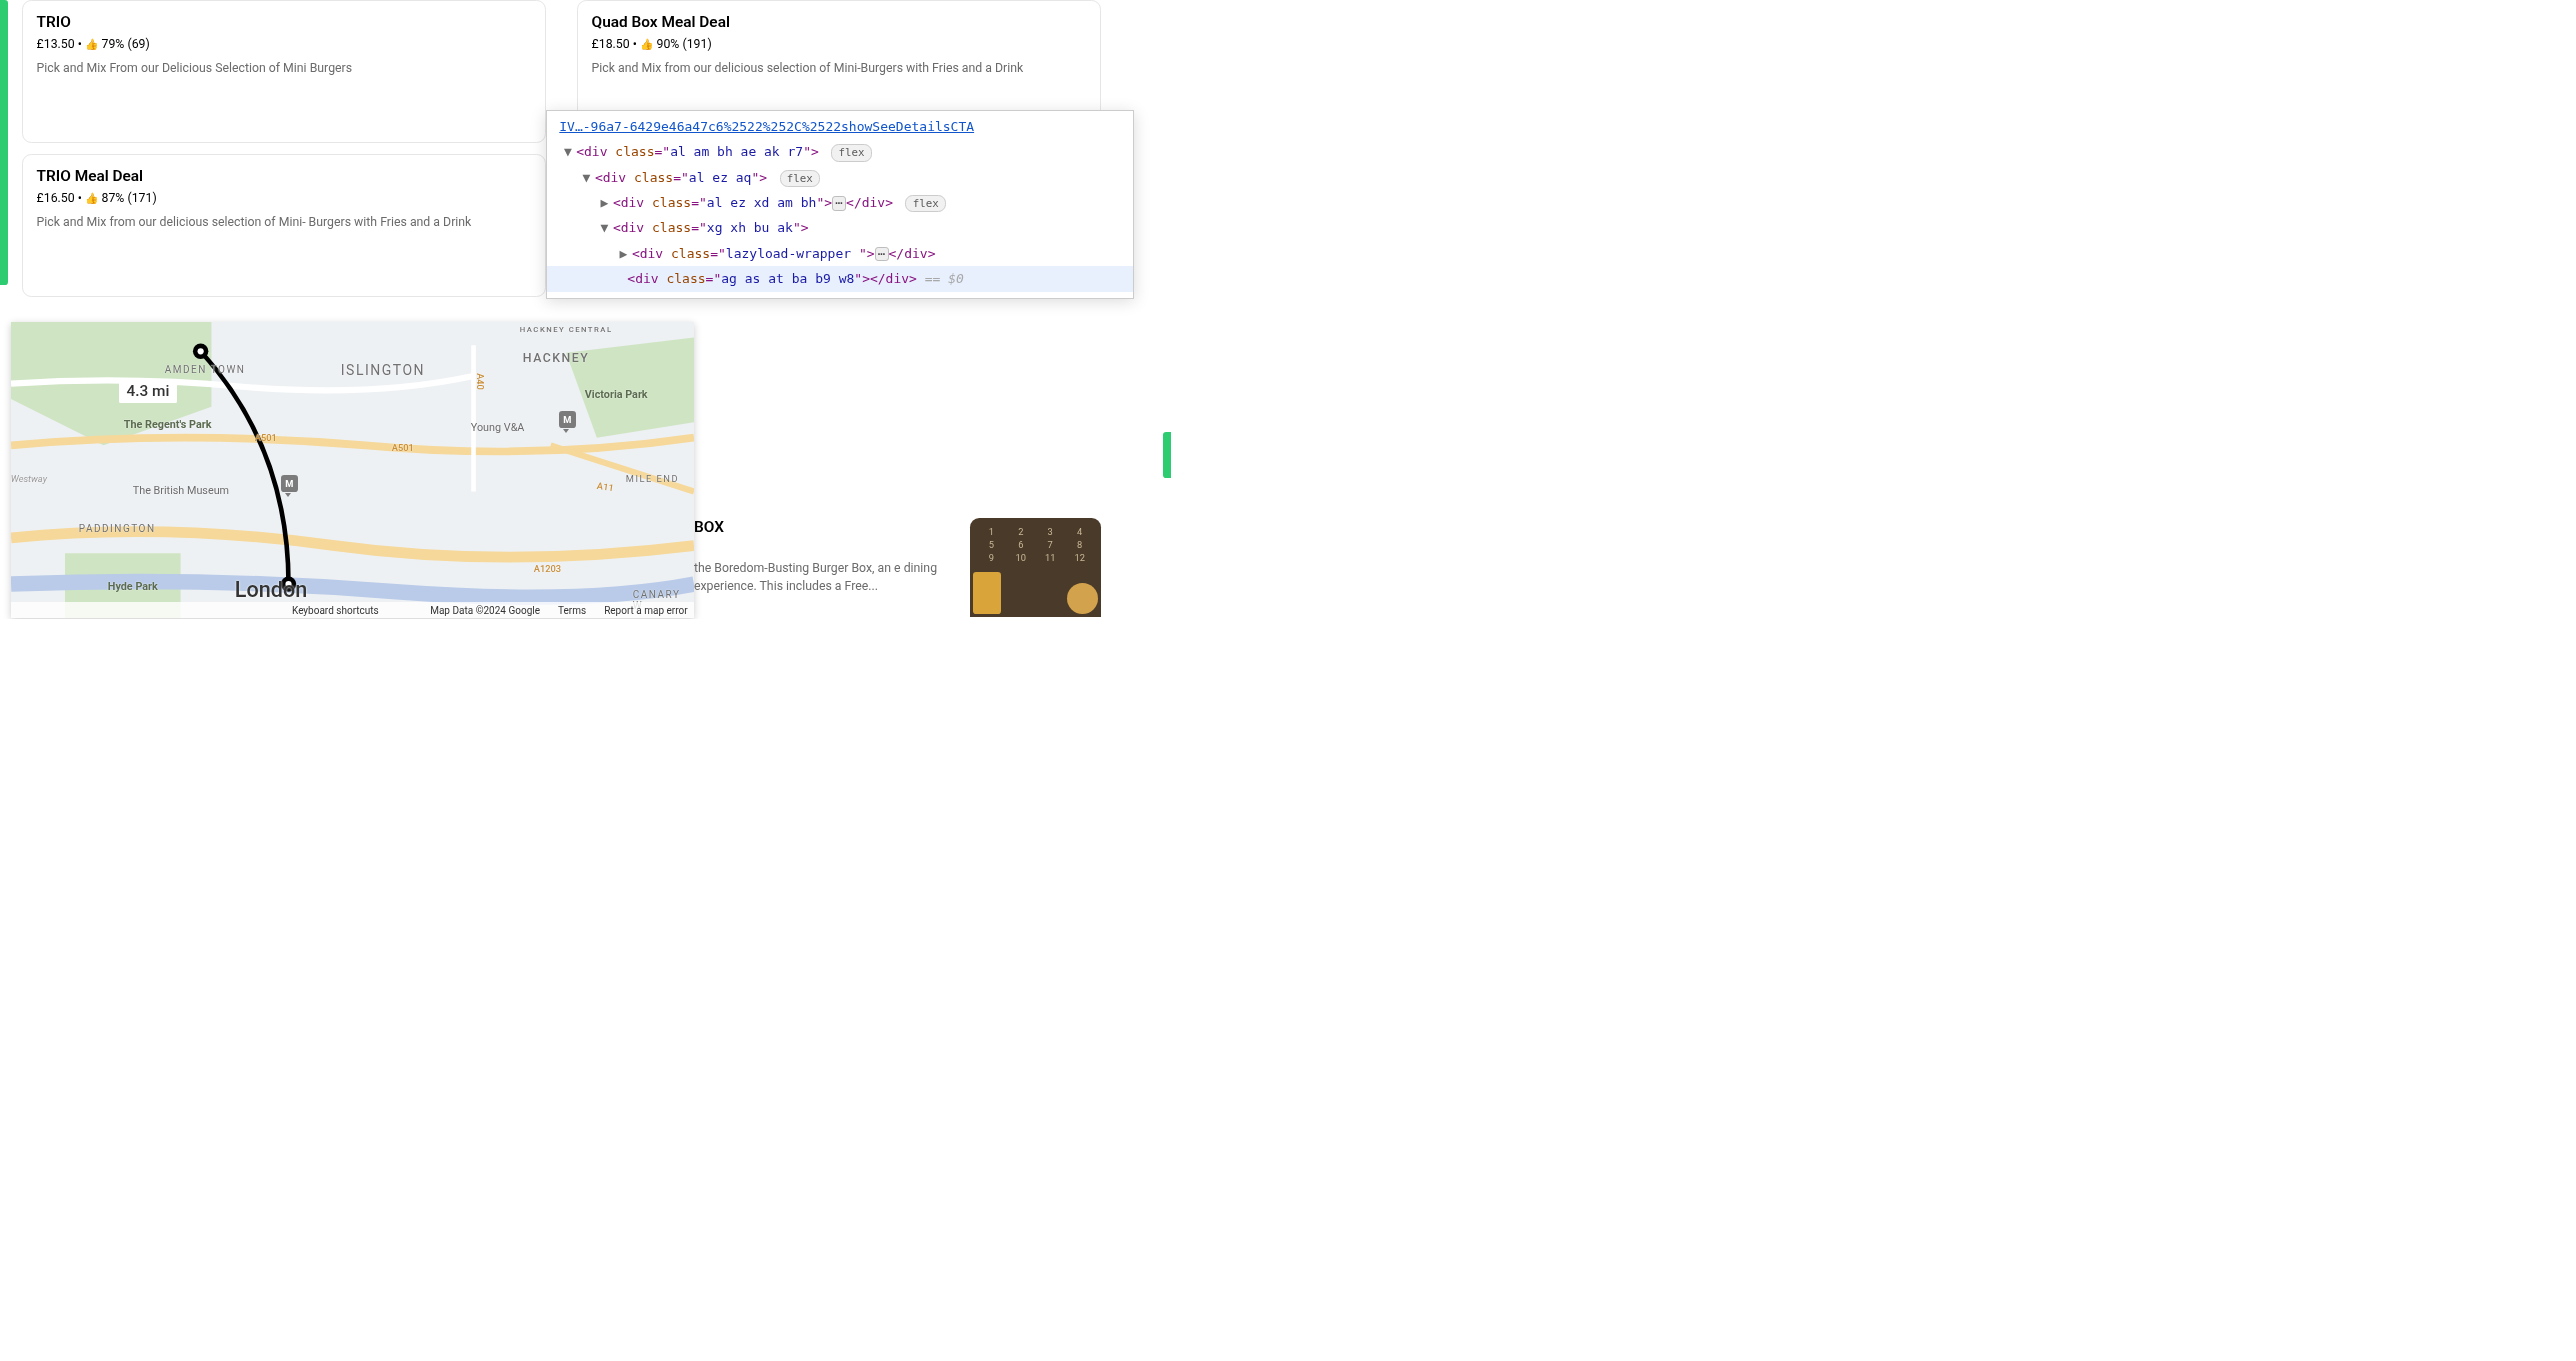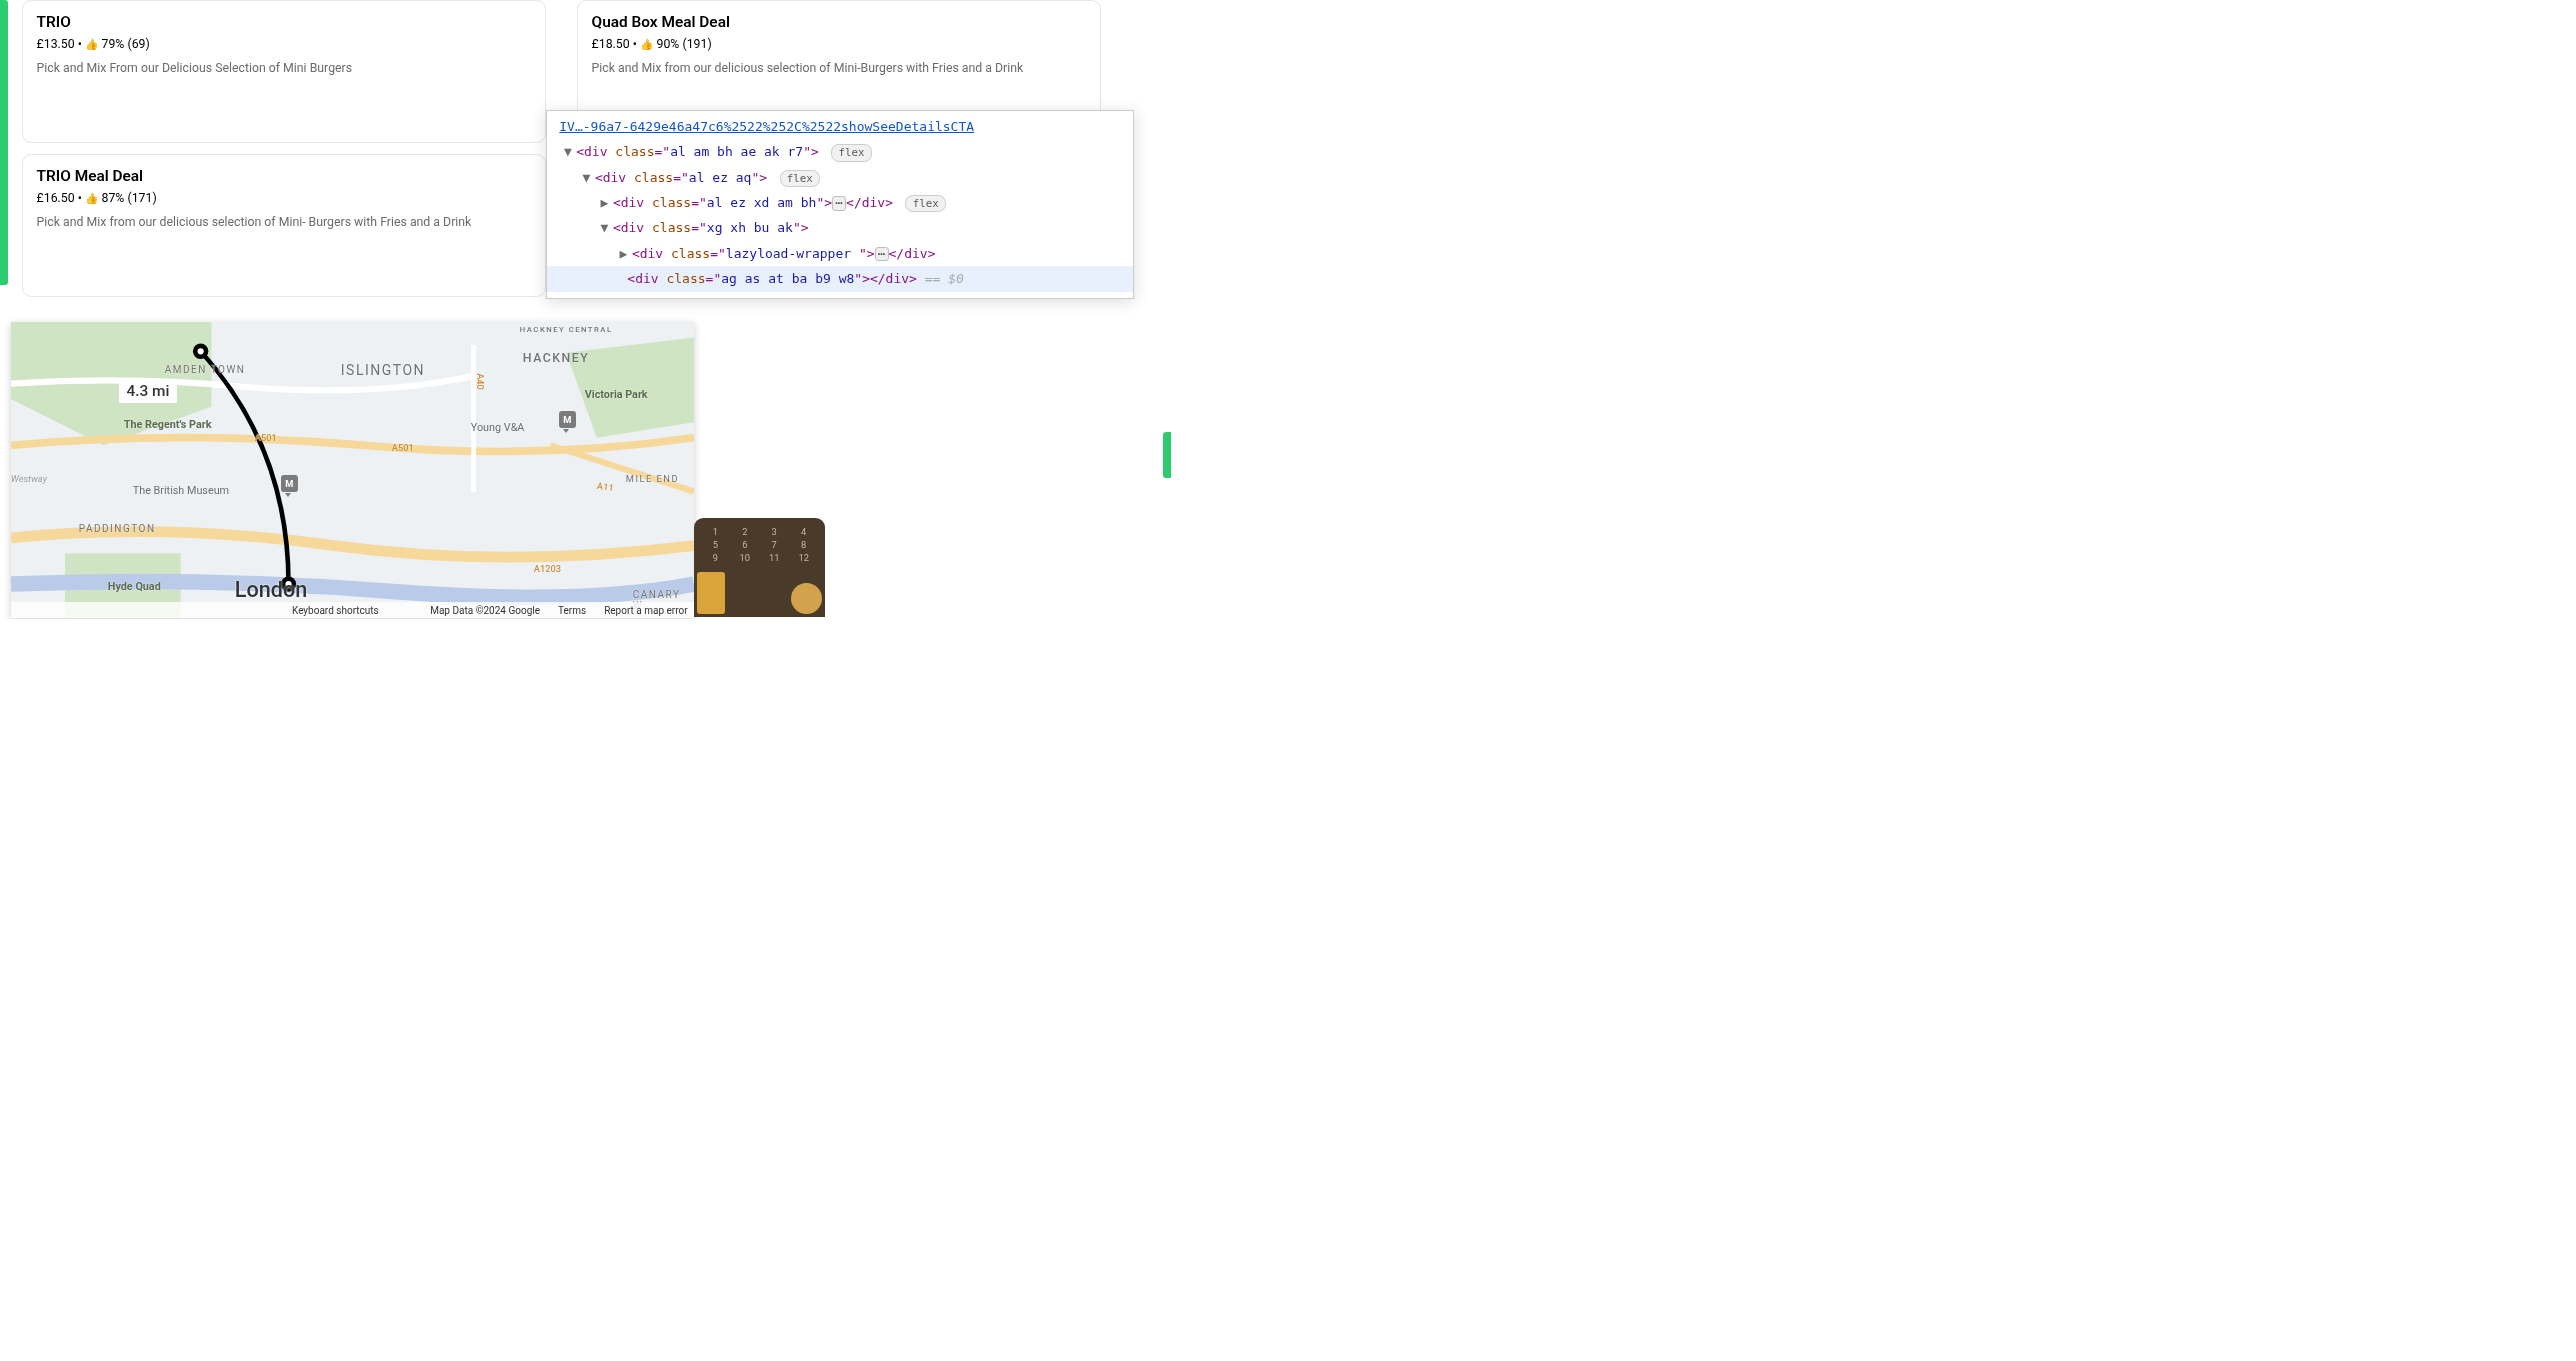--- a/index.html
+++ b/index.html
@@ -314,21 +314,21 @@
   <div class="map-hackney">HACKNEY</div>
   <div class="map-hackney-c">HACKNEY CENTRAL</div>
   <div class="map-place" style="left:154px;top:42px;font-size:10px;letter-spacing:1.5px;color:#717171;">AMDEN TOWN</div>
   <div class="map-place" style="left:330px;top:40px;font-size:14px;letter-spacing:1.5px;color:#717171;">ISLINGTON</div>
   <div class="map-place" style="left:34px;top:201px;font-size:10px;letter-spacing:1.5px;color:#717171;padding-left:34px;">PADDINGTON</div>
   <div class="map-place" style="left:615px;top:151px;font-size:9.3px;letter-spacing:1.5px;color:#717171;">MILE END</div>
   <div class="map-place" style="left:622px;top:267px;font-size:10px;letter-spacing:1.5px;color:#717171;">CANARY W</div>
   <div class="map-place" style="left:0px;top:151px;font-size:9.3px;font-style:italic;color:#9a9a9a;">Westway</div>
   <div class="map-label" style="left:113px;top:96px;text-align:center;">The Regent's Park</div>
   <div class="map-label" style="left:574px;top:66px;">Victoria Park</div>
-  <div class="map-label" style="left:97px;top:258px;">Hyde Quad</div>
+  <div class="map-label" style="left:97px;top:258px;">Hyde Park</div>
   <div class="map-place" style="left:122px;top:162px;color:#6b6b6b;">The British Museum</div>
   <div class="map-place" style="left:460px;top:99px;color:#6b6b6b;">Young V&amp;A</div>
   <div class="map-mmark" style="left:270px;top:153px;">
       <span>M</span>
     </div>
   <div class="map-mmark" style="left:548px;top:89px;">
       <span>M</span>
     </div>
   <div class="map-roadlabel" style="left:244px;top:110px;">A501</div>
   <div class="map-roadlabel" style="left:381px;top:120px;">A501</div>
@@ -337,20 +337,24 @@
   <div class="map-roadlabel" style="left:461px;top:54px; transform:rotate(90deg);">A40</div>
   <div class="map-footer">
     <span class="kbd">Keyboard shortcuts</span>
     <span>Map Data ©2024 Google</span>
     <span>Terms</span>
     <span>Report a map error</span>
   </div>
 </div>
 
 <div class="partial-card">
+  <div class="partial-body">
+    <div class="partial-title">BOX</div>
+    <div class="partial-desc">the Boredom-Busting Burger Box, an e dining experience. This includes a Free...</div>
+  </div>
   <div class="partial-img">
     <div class="num-grid">
         <span>1</span>
         <span>2</span>
         <span>3</span>
         <span>4</span>
         <span>5</span>
         <span>6</span>
         <span>7</span>
         <span>8</span>

